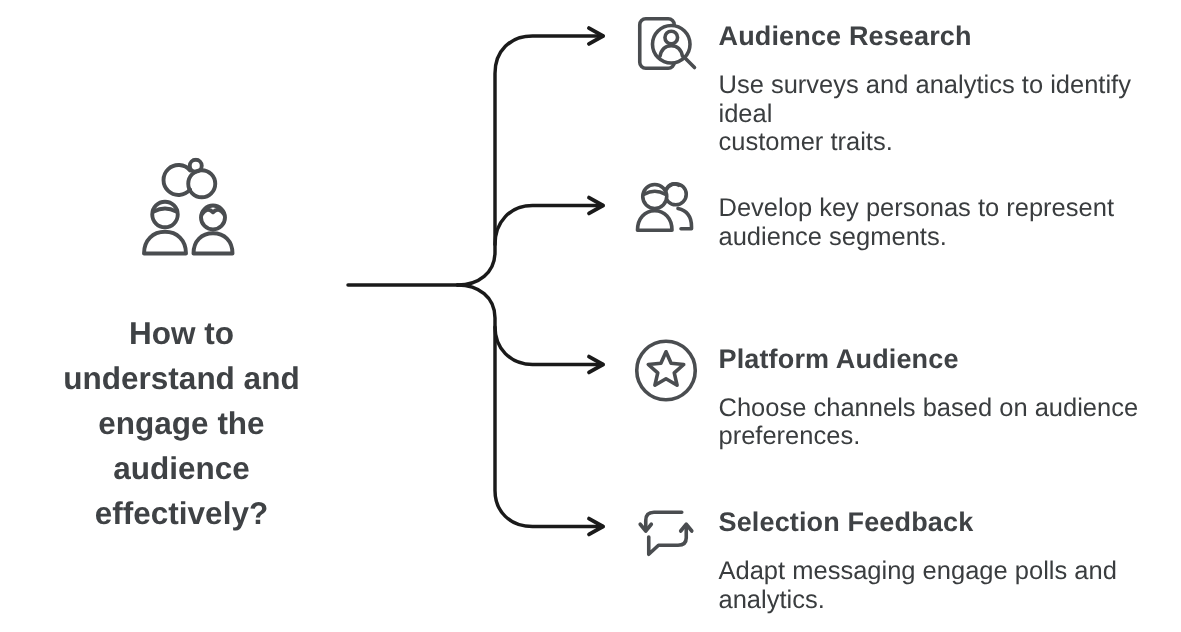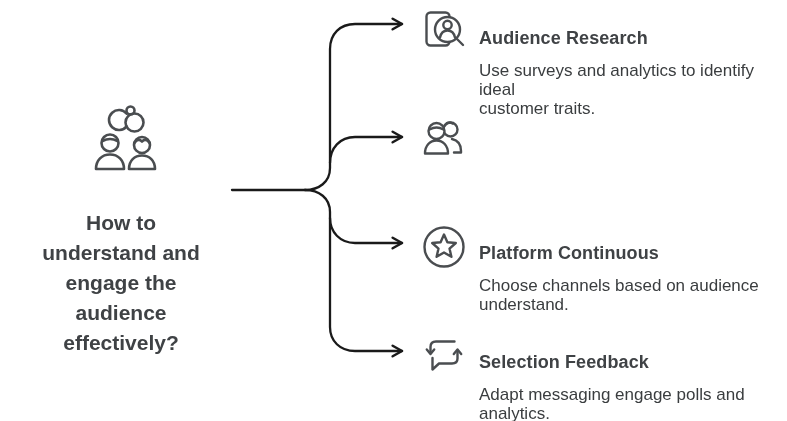--- a/index.html
+++ b/index.html
@@ -25,21 +25,21 @@
   }
   .item{position:absolute;left:420px;width:340px;}
   .item-1{top:9px;}
   .item-2{top:117px;}
   .item-3{top:224px;}
   .item-4{top:333px;}
   .item-icon{position:absolute;left:0;top:0;width:48px;height:48px;}
   .item-text{position:absolute;left:59px;top:0;width:290px;}
   .item-title{
     font-size:18px;font-weight:bold;color:var(--title-text);
-    margin-top:19px;letter-spacing:.1px;
+    margin-top:5px;letter-spacing:.1px;
   }
   .item-desc{
     font-size:17px;color:var(--body-text);line-height:19px;
     margin-top:12px;white-space:pre-line;
   }
   .icon-svg{stroke:var(--icon-stroke);fill:none;stroke-linecap:round;stroke-linejoin:round;}
 </style>
 </head>
 <body>
 
@@ -98,32 +98,34 @@
 <div class="item item-2">
   <svg class="item-icon icon-svg" viewBox="0 0 48 48" stroke-width="2.4" xmlns="http://www.w3.org/2000/svg">
     <circle cx="30.5" cy="12.5" r="7"></circle>
     <path d="M24.5,8.5 Q28,4 32.5,6.5"></path>
     <path d="M32,22 q9,2 9,12 v1.5 h-7"></path>
     <circle cx="16.5" cy="14" r="8" fill="#ffffff"></circle>
     <path d="M9.5,12.5 Q16.5,8.5 23.5,12.5"></path>
     <path d="M5,36.5 c0,-8 5,-13 11.5,-13 s11.5,5 11.5,13 z" fill="#ffffff"></path>
   </svg>
   <div class="item-text">
+    <div class="item-desc">Develop key personas to represent
+audience segments.</div>
   </div>
 </div>
 
 <div class="item item-3">
   <svg class="item-icon icon-svg" viewBox="0 0 48 48" stroke-width="2.4" xmlns="http://www.w3.org/2000/svg">
     <circle cx="24" cy="23" r="19.5"></circle>
     <path d="M24,10.5 L27.4,18.2 L35.8,19 L29.5,24.6 L31.4,32.8 L24,28.5 L16.6,32.8 L18.5,24.6 L12.2,19 L20.6,18.2 Z"></path>
   </svg>
   <div class="item-text">
-    <div class="item-title">Platform Continuous</div>
+    <div class="item-title">Platform Audience</div>
     <div class="item-desc">Choose channels based on audience
-understand.</div>
+preferences.</div>
   </div>
 </div>
 
 <div class="item item-4">
   <svg class="item-icon icon-svg" viewBox="0 0 48 48" stroke-width="2.4" xmlns="http://www.w3.org/2000/svg">
     <path d="M34.5,8.5 L16,8.5 Q10.5,8.5 10.5,14 L10.5,19.5"></path>
     <path d="M6.8,16.5 L10.5,21 L14.2,16.5"></path>
     <path d="M37.5,18 L37.5,25.5 Q37.5,30.5 32,30.5 L19,30.5 L12.5,36.5 L12.5,25"></path>
     <path d="M33.8,21 L37.5,16.5 L41.2,21"></path>
   </svg>

